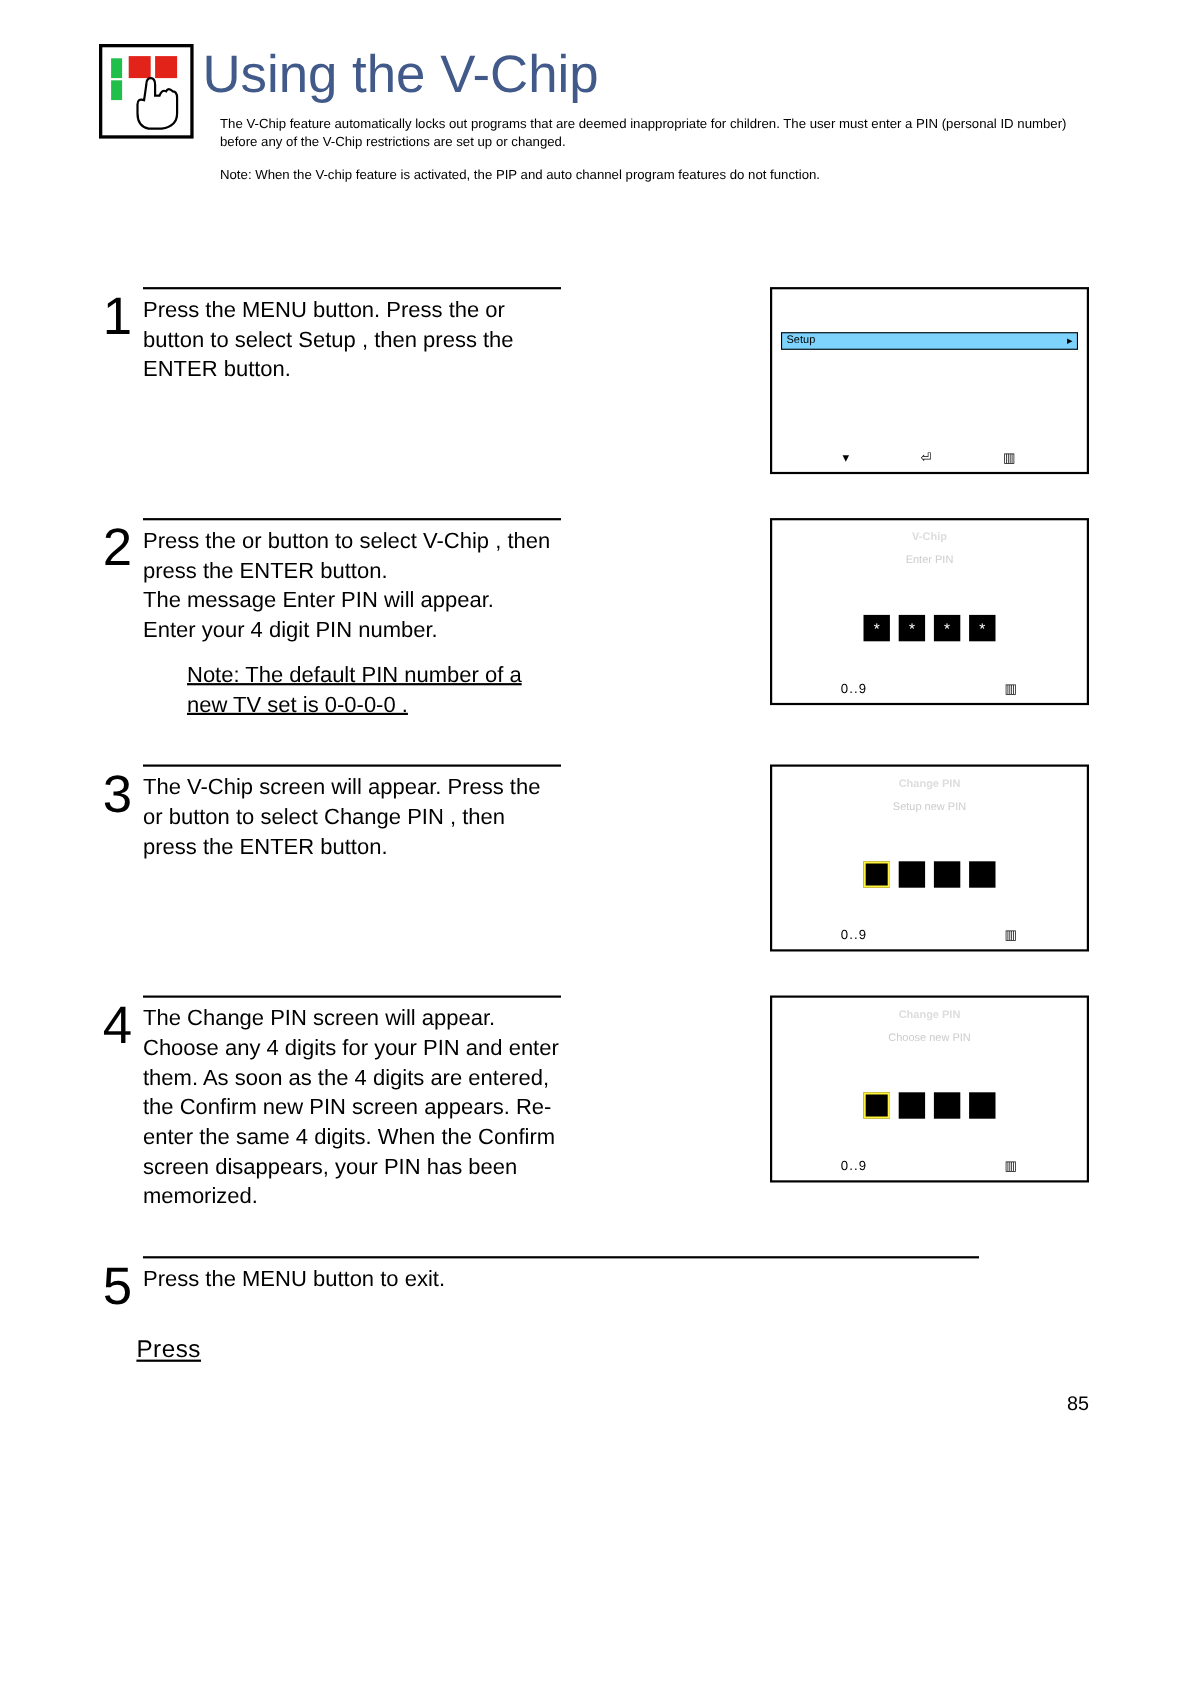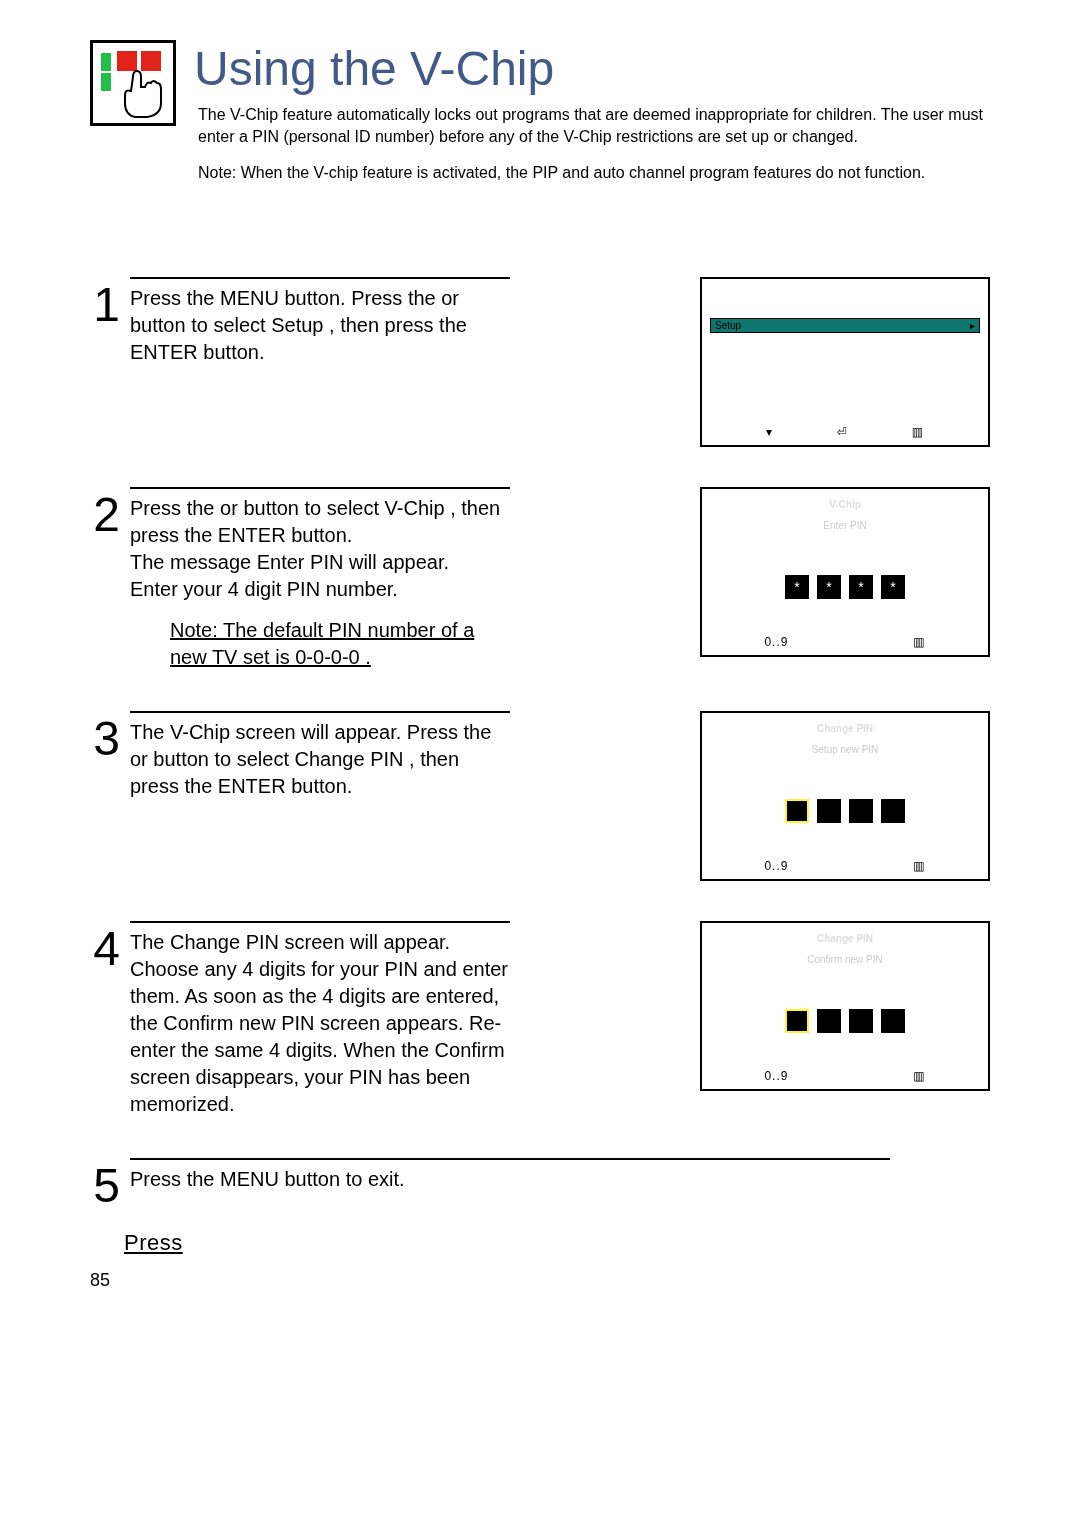--- a/index.html
+++ b/index.html
@@ -13,21 +13,21 @@
   .page {
     width: 1080px;
     box-sizing: border-box;
     padding: 40px 90px 20px 90px;
   }
 
   
   .hdr {
     display: flex;
     align-items: flex-start;
-    gap: 18px;
+    gap: 8px;
   }
   .icon-box {
     width: 86px;
     height: 86px;
     border: 3px solid #000;
     box-sizing: border-box;
     position: relative;
     flex: 0 0 auto;
   }
   .icon-box .g {
@@ -53,23 +53,23 @@
 
   .hdr-right { flex: 1 1 auto; padding-top: 4px; }
   .title {
     font-size: 48px;
     font-weight: 400;
     color: #425a8a;
     margin: 0 0 10px 0;
     line-height: 1.05;
   }
   .intro, .intro-note {
-    font-size: 16px;
+    font-size: 12px;
     line-height: 1.35;
-    margin: 0 0 14px 4px;
+    margin: 0 0 14px 16px;
   }
 
   
   .steps { margin-top: 80px; }
   .step {
     display: flex;
     align-items: flex-start;
     gap: 14px;
     margin-bottom: 40px;
   }
@@ -112,21 +112,21 @@
     position: relative;
     font-size: 10px;
     color: #bbb;
   }
   .screen .menu-item {
     padding: 1px 4px;
     margin-bottom: 1px;
     font-size: 10px;
   }
   .screen .menu-item.sel {
-    background: #0f766e;
+    background: #7dd3fc;
     color: #000;
     border: 1px solid #000;
     display: flex;
     justify-content: space-between;
   }
   .screen .sc-title { text-align: center; font-size: 10px; margin-bottom: 4px; color: #ddd; font-weight: bold; }
   .screen .footer-icons {
     position: absolute;
     bottom: 6px;
     left: 0;
@@ -168,23 +168,23 @@
   }
   .note-body {
     font-size: 16px;
     line-height: 1.35;
     margin-left: 34px;
     padding-right: 0;
     text-indent: -18px;
     padding-left: 18px;
   }
   .page-num {
-    text-align: left;
+    text-align: right;
     font-size: 18px;
-    margin-top: 14px;
+    margin-top: 26px;
   }
 </style>
 </head>
 <body>
 
 <div class="page">
 
   <div class="hdr">
     <div class="icon-box">
       <div class="g a"></div>
@@ -292,21 +292,21 @@
       <div class="step-left">
         <div class="step-num">4</div>
         <div class="rule">
           <span class="step-text" style="white-space:pre-line">The Change PIN screen will appear.
 Choose any 4 digits for your PIN and enter them. As soon as the 4 digits are entered, the  Confirm new PIN  screen appears. Re-enter the same 4 digits. When the Confirm screen disappears, your PIN has been memorized.</span>
         </div>
       </div>
       <div class="step-right">
         <div class="screen">
           <div class="sc-title">Change PIN</div>
-          <div class="label-line">Confirm new PIN</div>
+          <div class="label-line">Choose new PIN</div>
           <div class="pin-row">
             <div class="pin-box first-yel"></div>
             <div class="pin-box empty"></div>
             <div class="pin-box empty"></div>
             <div class="pin-box empty"></div>
           </div>
           <div class="footer-icons">
             <span>0..9</span>
             <span></span>
             <span>▥</span>

